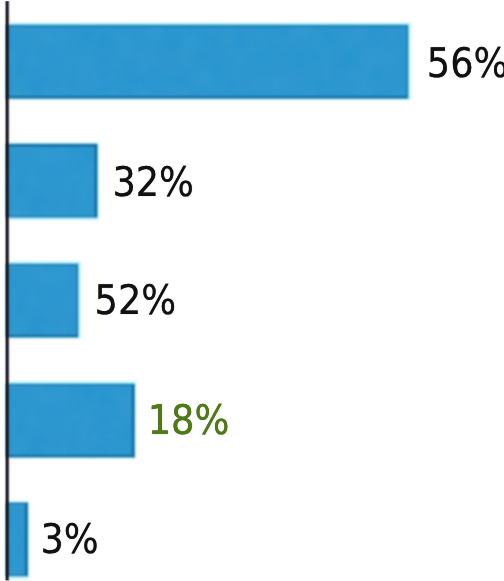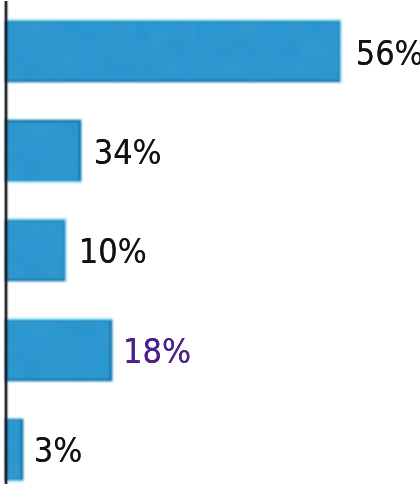--- a/index.html
+++ b/index.html
@@ -106,20 +106,20 @@
       </div>
 
     </div>
 
     <div class="axis-layer">
       <div class="axis-line" style="left: 2.6px; top: 1.4px; width: 6px; height: 483px; background: linear-gradient(to right, rgba(25, 25, 32, 0) 0%, rgba(25, 25, 32, 0.1) 18%, rgba(25, 25, 32, 0.9) 36%, rgba(25, 25, 32, 0.94) 60%, rgba(25, 25, 32, 0.24) 80%, rgba(25, 25, 32, 0) 100%);"></div>
     </div>
 
     <div class="labels-layer">
       <div class="lbl" style="left: 355.7px; top: 36.1px; color: rgb(17, 17, 17);">56%</div>
-      <div class="lbl" style="left: 93.7px; top: 134.5px; color: rgb(17, 17, 17);">34%</div>
-      <div class="lbl" style="left: 78.8px; top: 233.7px; color: rgb(17, 17, 17);">10%</div>
-      <div class="lbl" style="left: 123.1px; top: 334px; color: #4c1d95;">18%</div>
+      <div class="lbl" style="left: 93.7px; top: 134.5px; color: rgb(17, 17, 17);">32%</div>
+      <div class="lbl" style="left: 78.8px; top: 233.7px; color: rgb(17, 17, 17);">52%</div>
+      <div class="lbl" style="left: 123.1px; top: 334px; color: #4d7c0f;">18%</div>
       <div class="lbl" style="left: 33.7px; top: 433.2px; color: rgb(17, 17, 17);">3%</div>
     </div>
 
   </div>
 </div>
 
 </body></html>

